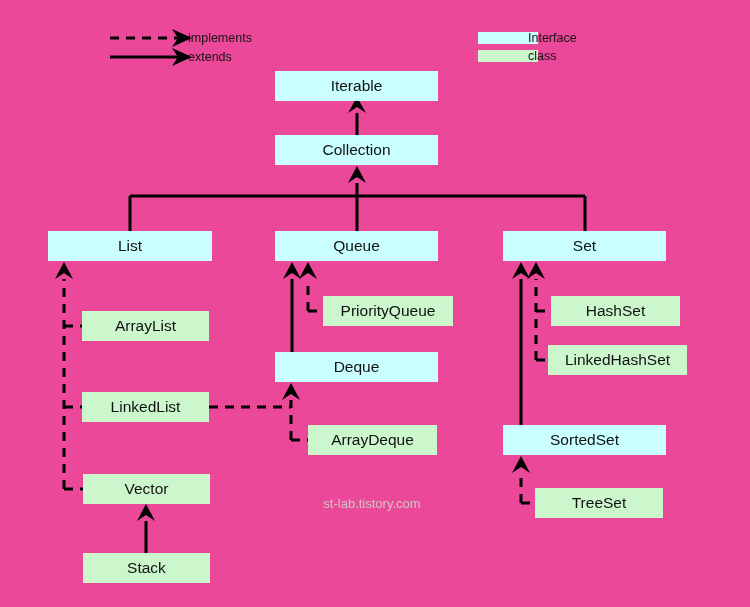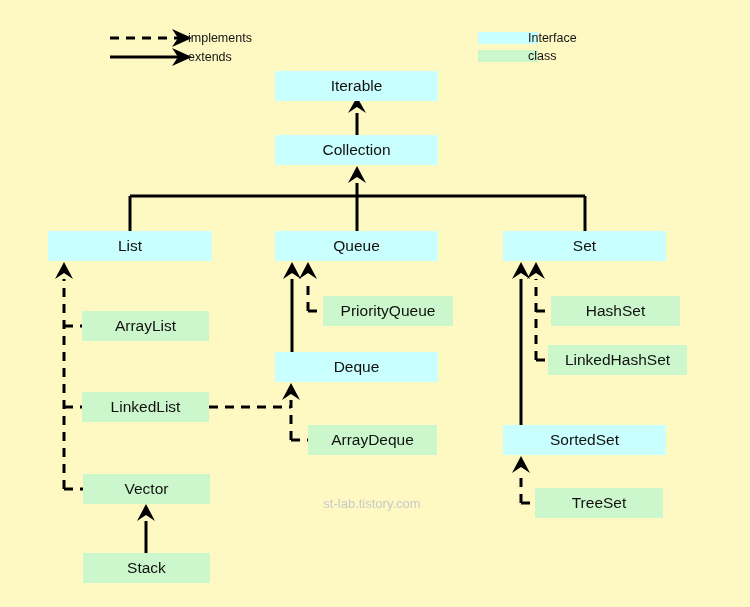--- a/index.html
+++ b/index.html
@@ -7,21 +7,21 @@
     padding: 0;
     background: #ffffff;
   }
   body {
     font-family: "Liberation Sans", sans-serif;
   }
   #stage {
     position: relative;
     width: 750px;
     height: 607px;
-    background: #fef9c3;
+    background: #ec4899;
     overflow: hidden;
   }
   #diagram {
     position: absolute;
     top: 0;
     left: 0;
     width: 750px;
     height: 607px;
   }
   .node-label {

